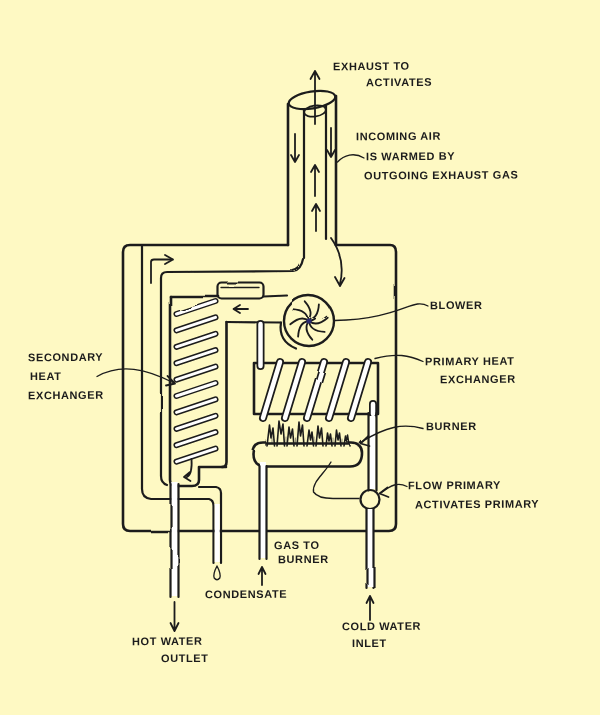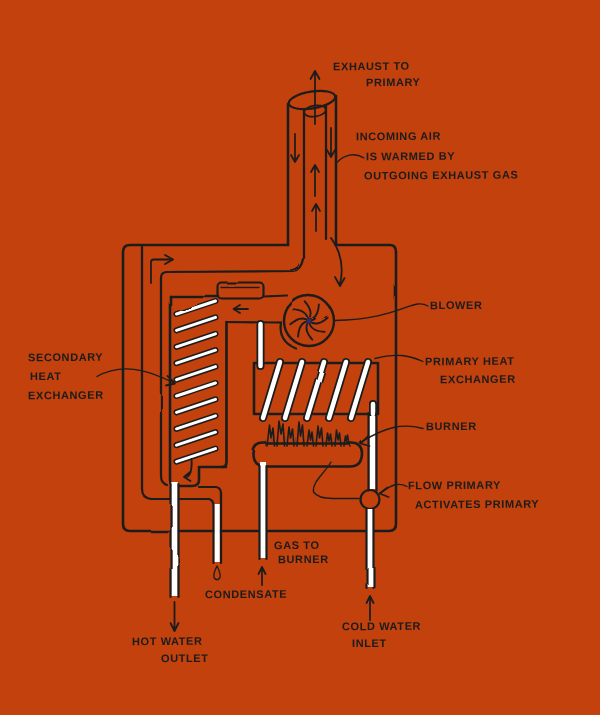--- a/index.html
+++ b/index.html
@@ -1,16 +1,16 @@
 <!DOCTYPE html>
 <html><head>
 <meta charset="utf-8">
 <style>
   html,body{margin:0;padding:0;background:#e8e8e8;}
-  #stage{position:relative;width:600px;height:715px;background:#c2410c;overflow:hidden;
+  #stage{position:relative;width:600px;height:715px;background:#fef9c3;overflow:hidden;
          font-family:"Liberation Sans",sans-serif;}
   #ink{position:absolute;left:0;top:0;}
   .lbl{position:absolute;font:700 11px "Liberation Sans",sans-serif;letter-spacing:.6px;
        color:#1c1c1c;white-space:nowrap;line-height:1;transform:rotate(-.4deg);}
   svg *{vector-effect:non-scaling-stroke;}
   .ink{stroke:#1c1c1c;fill:none;stroke-width:2.4;stroke-linecap:round;stroke-linejoin:round;}
   .ink26{stroke:#1c1c1c;fill:none;stroke-width:2.6;stroke-linecap:round;stroke-linejoin:round;}
   .ink22{stroke:#1c1c1c;fill:none;stroke-width:2.2;stroke-linecap:round;}
   .ink18{stroke:#1c1c1c;fill:none;stroke-width:1.8;stroke-linecap:round;stroke-linejoin:round;}
   .thin{stroke:#1c1c1c;fill:none;stroke-width:1.35;stroke-linecap:round;}
@@ -227,21 +227,21 @@
       <g>
         <path class="thin" d="M 97 376.5 C 121 363 146 369 173 382.5"></path>
         <path class="ink18" d="M 167.5 376 L 175 383.5 M 166 385.5 L 175 383.5"></path>
       </g>
     </g>
 
   </g>
 </svg>
 
 <div class="lbl" style="left:333px;top:61px">EXHAUST TO</div>
-<div class="lbl" style="left:366px;top:77px">PRIMARY</div>
+<div class="lbl" style="left:366px;top:77px">ACTIVATES</div>
 
 <div class="lbl" style="left:356px;top:131px">INCOMING AIR</div>
 <div class="lbl" style="left:366px;top:151px">IS WARMED BY</div>
 <div class="lbl" style="left:364px;top:170px">OUTGOING EXHAUST GAS</div>
 
 <div class="lbl" style="left:430px;top:300px">BLOWER</div>
 
 <div class="lbl" style="left:28px;top:352px">SECONDARY</div>
 <div class="lbl" style="left:30px;top:371px">HEAT</div>
 <div class="lbl" style="left:28px;top:390px">EXCHANGER</div>

